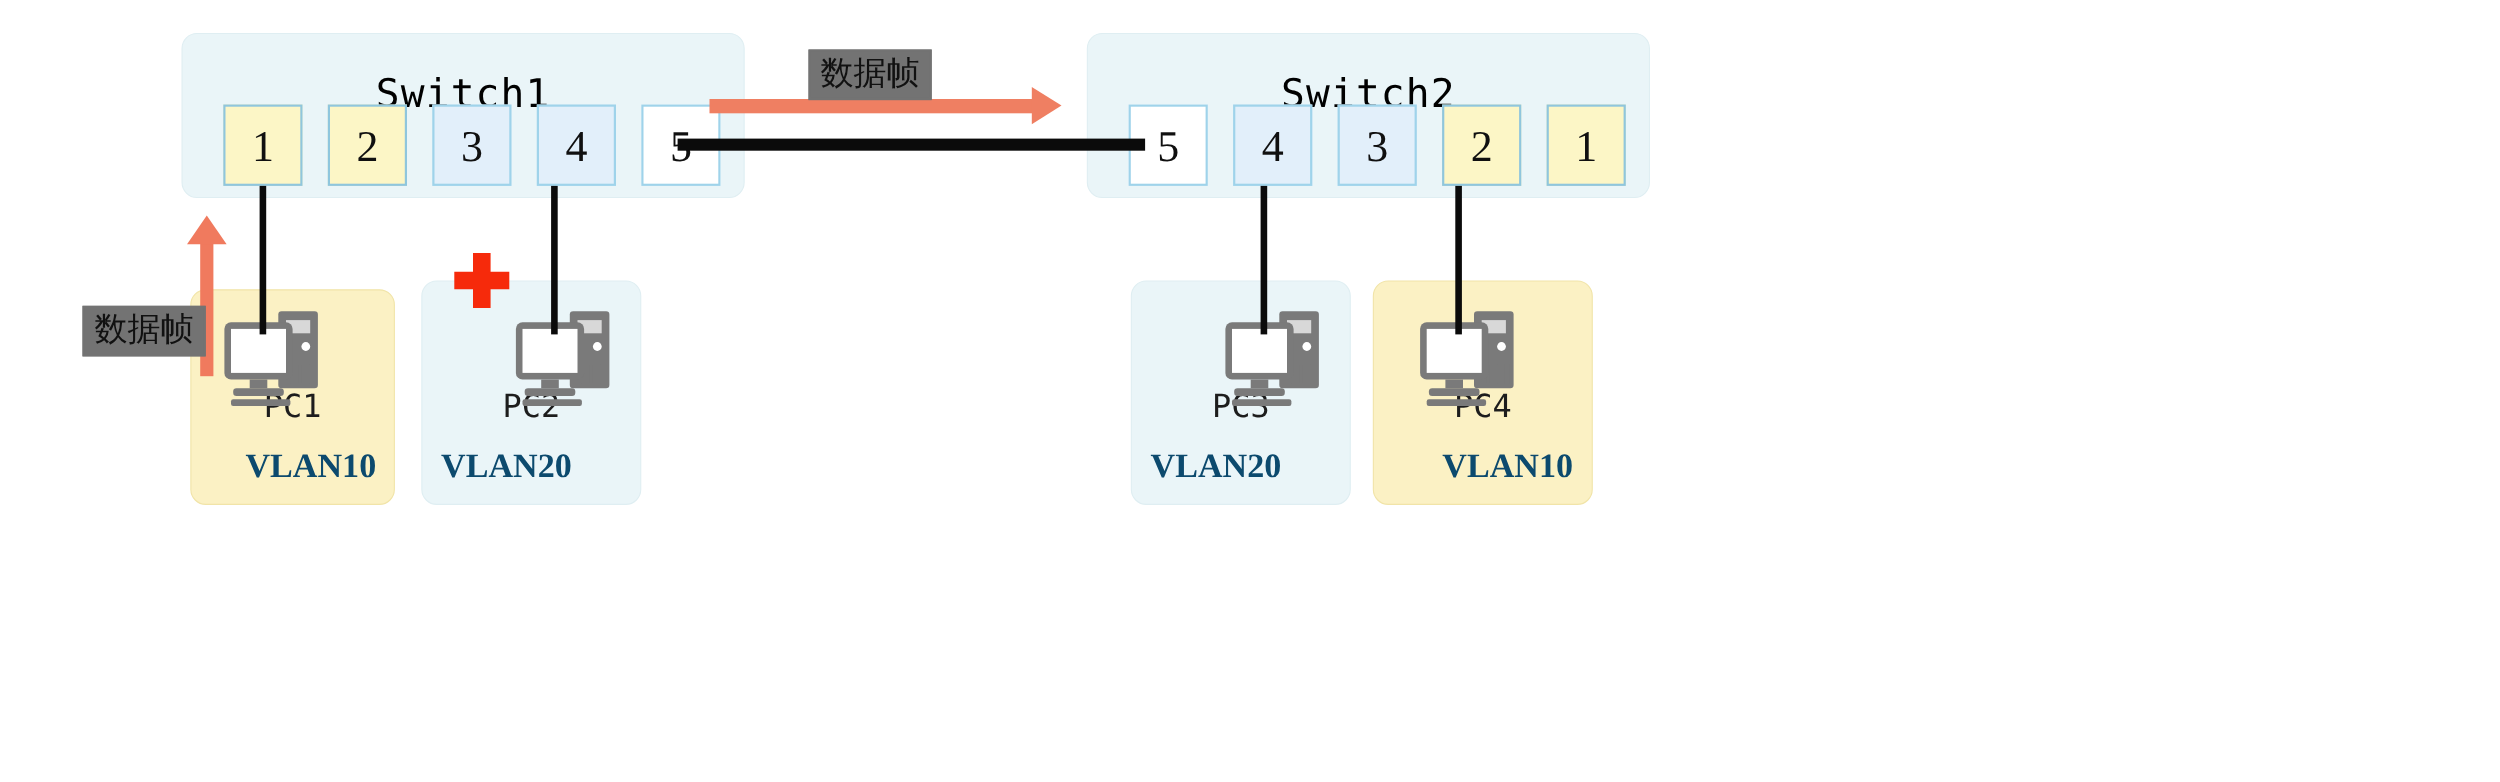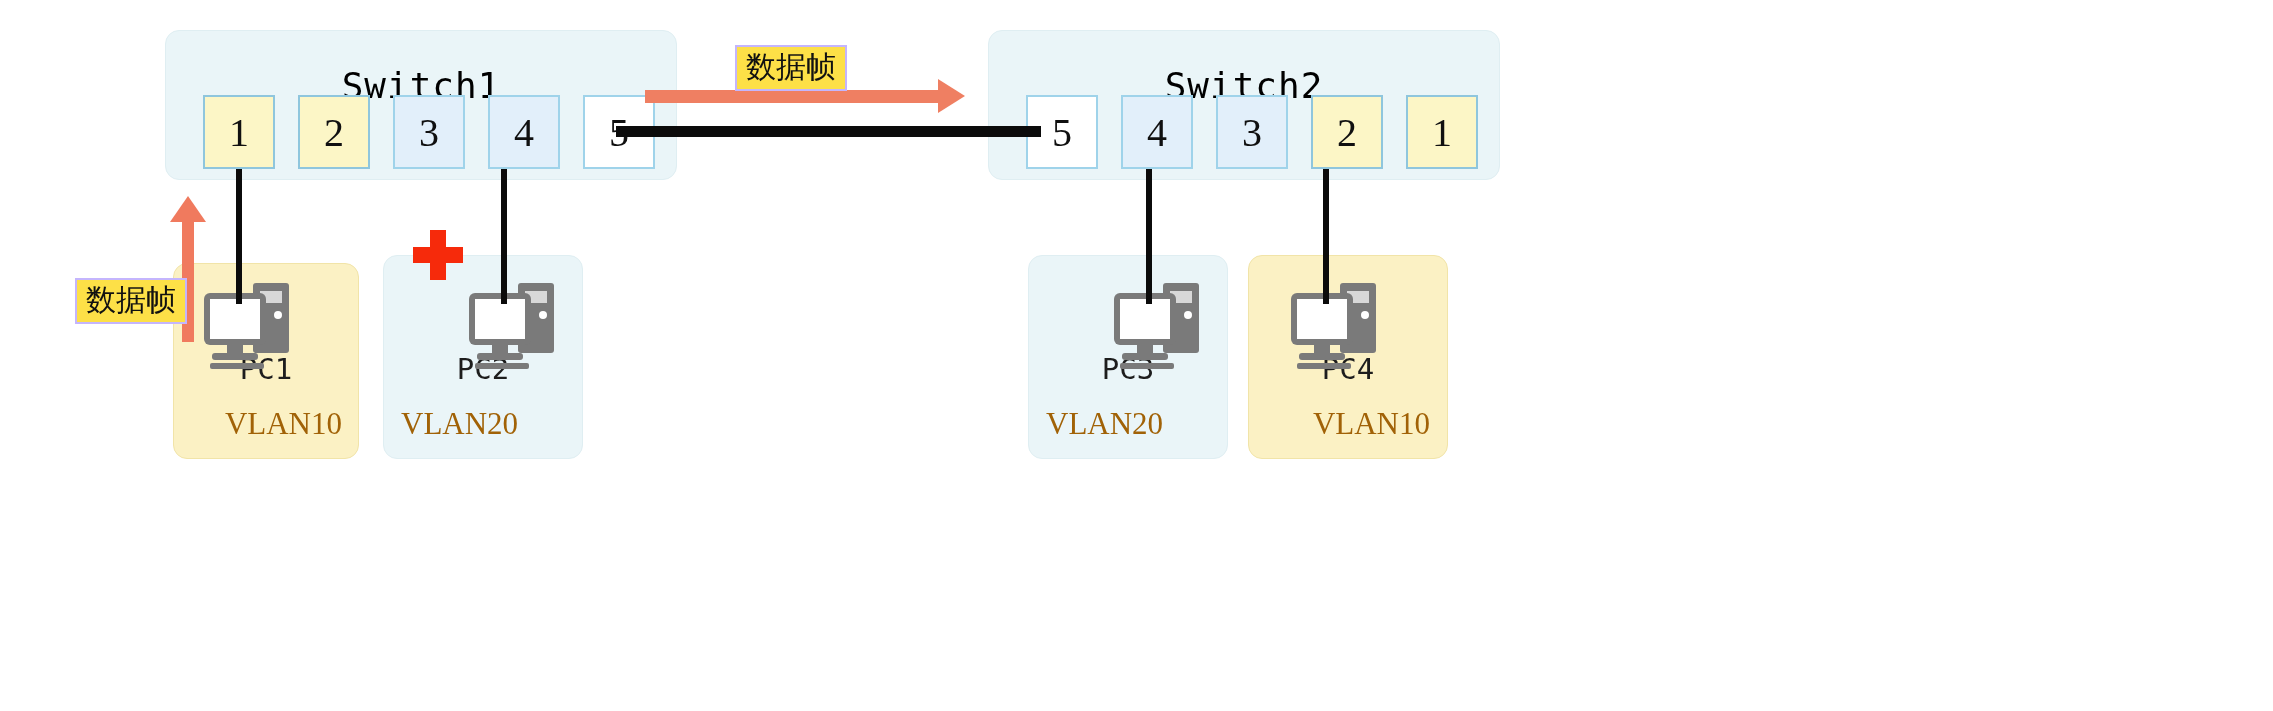--- a/index.html
+++ b/index.html
@@ -20,39 +20,39 @@
   .port.vlan20{background:#e2effa;border-color:#9fd3ea;}
   .port.trunk{background:#ffffff;border-color:#9fd3ea;}
 
   
   .host{position:absolute;border-radius:14px;box-sizing:border-box;}
   .host.vlan10{background:#fbf1c4;border:1px solid #f1e4a8;}
   .host.vlan20{background:#eaf5f8;border:1px solid #dfeef2;}
   .host-name{position:absolute;left:0;right:0;bottom:72px;text-align:center;
              font-family:"DejaVu Sans Mono",monospace;font-size:29px;color:#1d1d1d;}
   .host-vlan{position:absolute;bottom:16px;font-family:"Liberation Serif",serif;
-             font-weight:normal;font-size:31px;color:#a16207;margin-top:10px;}
+             font-weight:bold;font-size:31px;color:#0c4a6e;margin-top:10px;}
 
   
   .pc-icon{position:absolute;width:128px;height:104px;}
 
   
   .vlink{position:absolute;width:6px;background:#0b0b0b;}
   .trunk-link{position:absolute;height:11px;background:#0b0b0b;}
 
   
   .flow-h{position:absolute;height:13px;background:#ef7f62;}
   .flow-h::after{content:"";position:absolute;right:-25px;top:-11px;
                  border-left:27px solid #ef7f62;border-top:17px solid transparent;
                  border-bottom:17px solid transparent;}
   .flow-v{position:absolute;width:12px;background:#f07a5e;}
   .flow-v::after{content:"";position:absolute;left:-12px;top:-24px;
                  border-bottom:26px solid #f07a5e;border-left:18px solid transparent;
                  border-right:18px solid transparent;}
-  .tag{position:absolute;border:2px solid #c4b5fd;background:#fde047;
+  .tag{position:absolute;border:2px solid #737373;background:#737373;
        font-family:"DejaVu Sans",sans-serif;font-size:30px;color:#111;
        padding:5px 9px 7px;line-height:1;white-space:nowrap;}
   .cross{position:absolute;width:54px;height:54px;}
 </style>
 </head>
 <body>
 
 <div class="switch" style="left:165px;top:30px;width:512px;height:150px;">
   <div class="switch-title">Switch1</div>
 </div>

